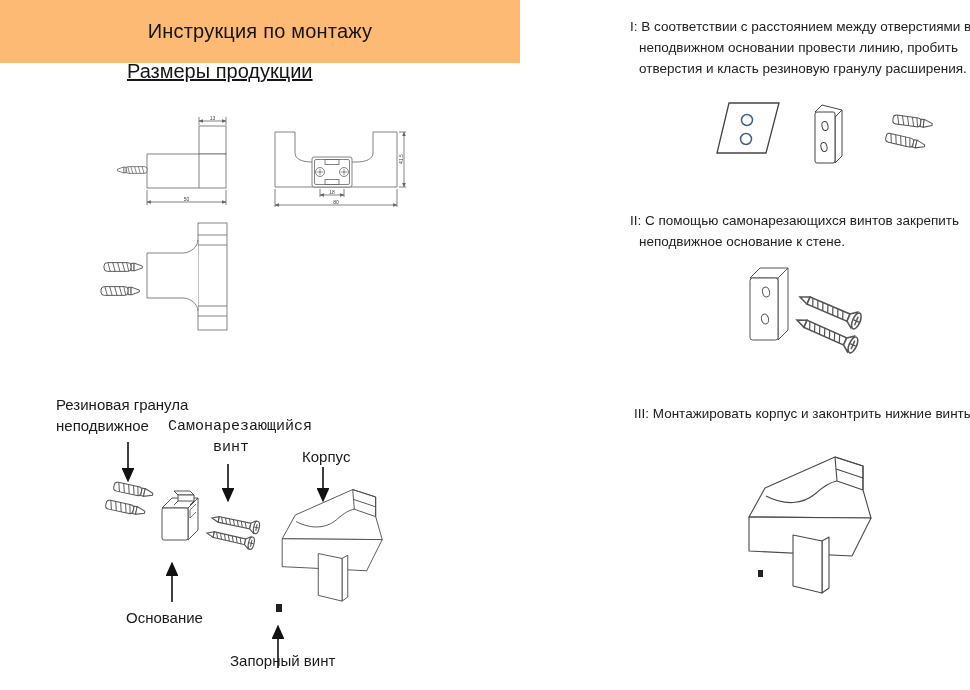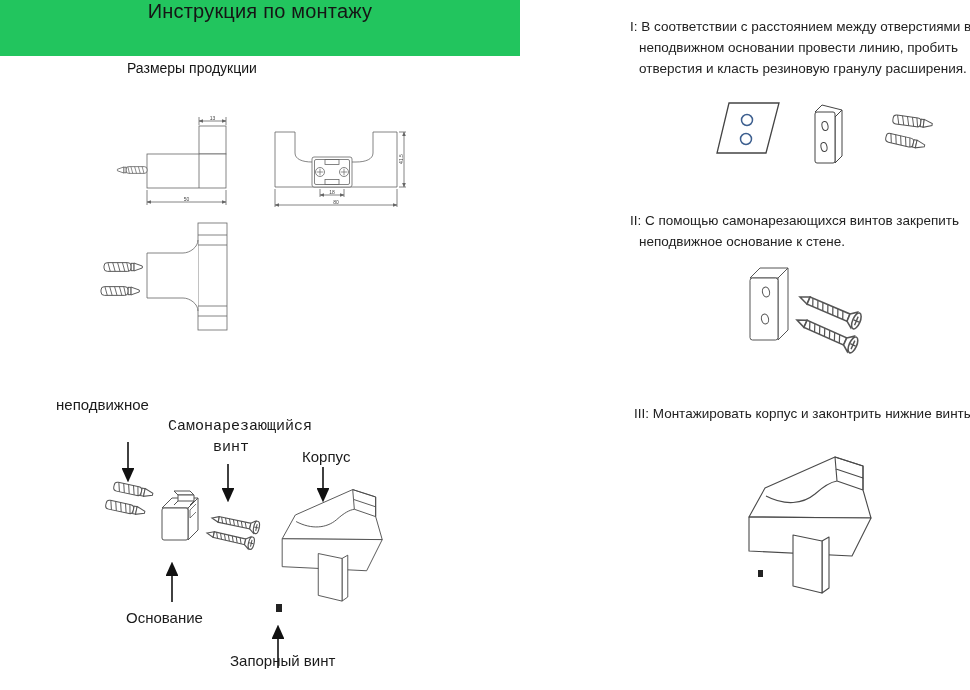--- a/index.html
+++ b/index.html
@@ -2,25 +2,25 @@
 <html><head>
 <meta charset="utf-8">
 <style>
   html,body{margin:0;padding:0;background:#fff;}
   #page{
     position:relative;width:970px;height:690px;background:#ffffff;
     font-family:"Liberation Sans", sans-serif;color:#1f1f1f;overflow:hidden;
   }
   .abs{position:absolute;}
   #header-bar{
-    left:0;top:0;width:520px;height:56px;background:#22c55e;
-    display:flex;justify-content:center;
+    left:0;top:0;width:520px;height:63px;background:#fdba74;
+    display:flex;align-items:center;justify-content:center;
   }
   #header-bar .title{font-size:20px;color:#151515;letter-spacing:.2px;}
-  #subtitle{left:127px;top:60px;font-size:14px;color:#151515;}
+  #subtitle{left:127px;top:60px;font-size:20px;color:#151515;text-decoration:underline;}
   .step-text{
     font-size:13.5px;line-height:1.56;color:#222;
     padding-left:9px;text-indent:-9px;
   }
   #step1-text{left:630px;top:16px;width:336px;}
   #step2-text{left:630px;top:210px;width:340px;}
   #step3-text{left:634px;top:403px;width:336px;}
   .part-label{font-size:15px;color:#1a1a1a;line-height:21px;}
   #label-anchor{left:56px;top:394px;}
   #label-screw{left:168px;top:416px;width:126px;text-align:center;font-family:Liberation Mono, monospace;}
@@ -153,20 +153,21 @@
     <g stroke="#111" stroke-width="1.6">
       <line x1="88" y1="52" x2="88" y2="90" marker-end="url(#arrowBig)"></line>
       <line x1="188" y1="74" x2="188" y2="110" marker-end="url(#arrowBig)"></line>
       <line x1="283" y1="77" x2="283" y2="110" marker-end="url(#arrowBig)"></line>
       <line x1="132" y1="212" x2="132" y2="174" marker-end="url(#arrowBig)"></line>
       <line x1="238" y1="278" x2="238" y2="237" marker-end="url(#arrowBig)"></line>
     </g>
   </svg>
 
   <div id="label-anchor" class="abs part-label">
+    <div>Резиновая гранула</div>
     <div>неподвижное</div>
   </div>
   <div id="label-screw" class="abs part-label">
     <div>Самонарезающийся</div>
     <div>винт</div>
   </div>
   <div id="label-body" class="abs part-label">Корпус</div>
   <div id="label-base" class="abs part-label">Основание</div>
   <div id="label-lock" class="abs part-label">Запорный винт</div>
 

